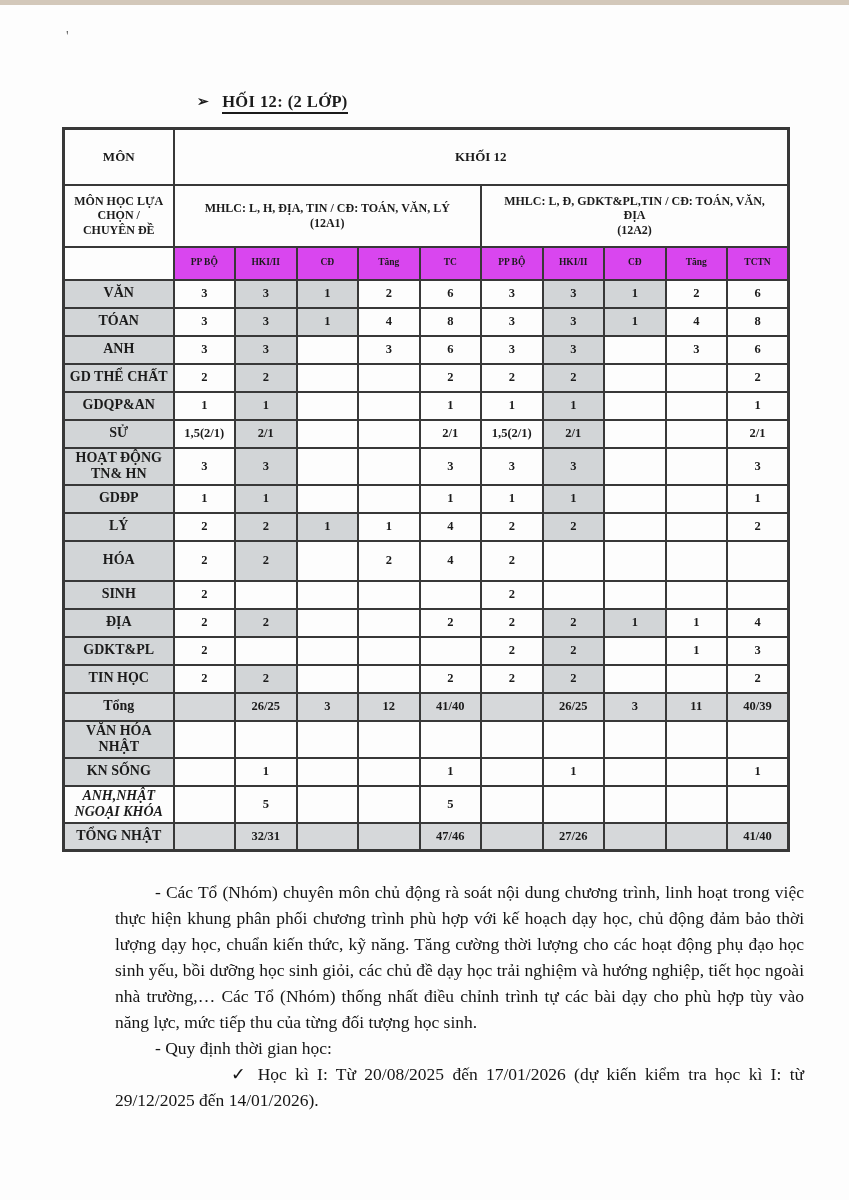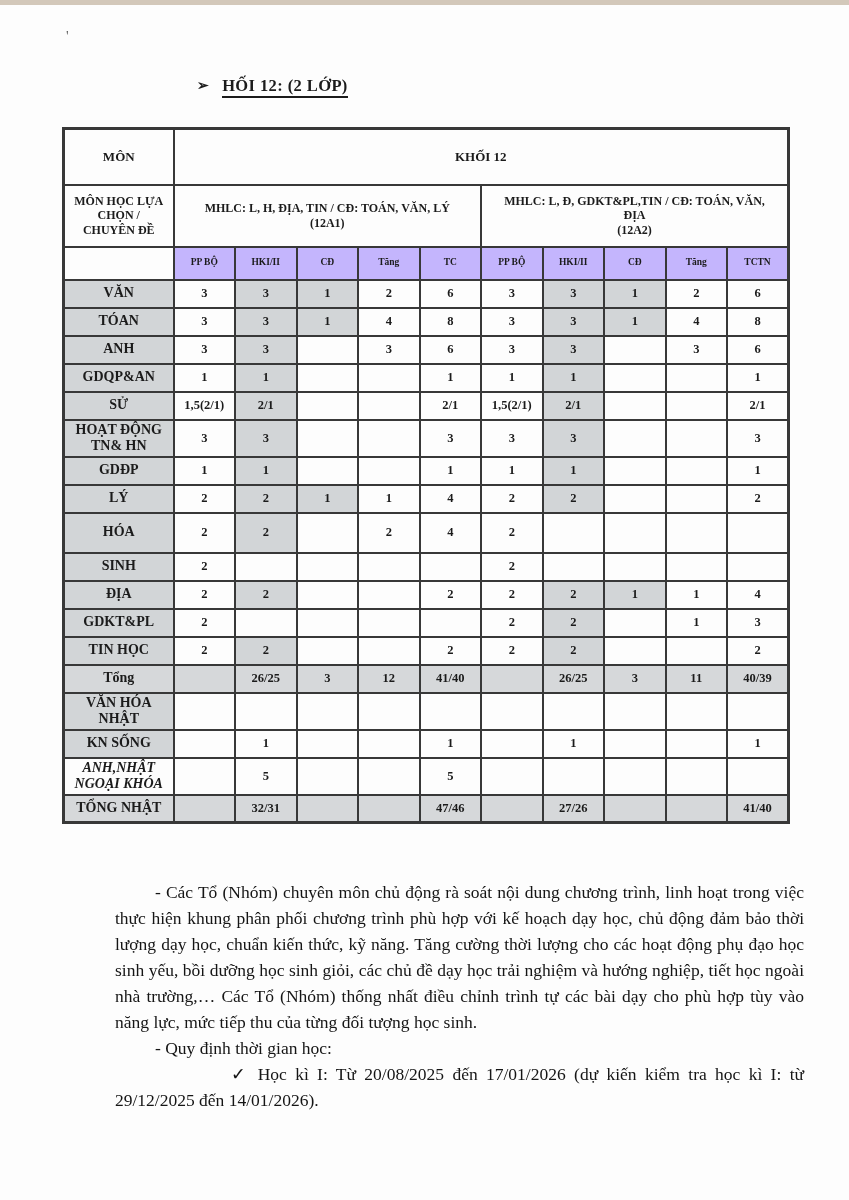--- a/index.html
+++ b/index.html
@@ -4,41 +4,41 @@
 <style>
   html,body{margin:0;padding:0;background:#ffffff;}
   .page{
     position:relative;width:849px;height:1200px;margin:0;
     background:#fdfdfd;color:#1b1b1b;
     font-family:"Liberation Serif","DejaVu Serif",serif;
     overflow:hidden;
   }
   .top-strip{position:absolute;top:0;left:0;width:849px;height:5px;background:var(--strip,#d3c8ba);}
   .speck{position:absolute;left:66px;top:28px;font-size:15px;color:#666;}
-  .doc-title{position:absolute;left:197px;top:76px;font-size:16.5px;font-weight:bold;letter-spacing:.4px;}
+  .doc-title{position:absolute;left:197px;top:92px;font-size:16.5px;font-weight:bold;letter-spacing:.4px;}
   .doc-title .bullet{display:inline-block;margin-right:13px;font-size:14px;transform:translateY(-1px);}
   .doc-title .t{border-bottom:2px solid #1b1b1b;padding-bottom:1px;}
 
   table.sched{
     position:absolute;left:62px;top:127px;width:725px;
     border-collapse:collapse;table-layout:fixed;
     border:3px solid var(--bd,#333);
   }
   table.sched col.c-label{width:110px;}
   table.sched col.c-val{width:61.5px;}
   table.sched td{
     border:2px solid var(--bd,#333);
     text-align:center;vertical-align:middle;
     padding:1px 2px;white-space:pre-line;line-height:1.18;
     overflow:hidden;
   }
   td.corner,td.khoi{font-weight:bold;font-size:13px;}
   td.selector{font-weight:bold;font-size:12px;}
   td.group{font-weight:bold;font-size:12px;}
-  td.sub{font-weight:bold;font-size:9.5px;background:#c4b5fd;}
+  td.sub{font-weight:bold;font-size:9.5px;background:#d946ef;}
   td.lbl{font-weight:bold;font-size:14px;}
   td.v{font-weight:bold;font-size:12.5px;}
   td.g{background:var(--cellgray,#d2d5d7);}
   tr.rowgray td{background:var(--rowgray,#d6d8da);}
   td.it{font-style:italic;}
 
   .bodytext{
     position:absolute;left:115px;top:879px;width:689px;
     font-size:17.5px;line-height:26px;color:#151515;
   }
@@ -134,20 +134,33 @@
           <td class="v"></td>
           <td class="v">3</td>
           <td class="v">6</td>
           <td class="v">3</td>
           <td class="v g">3</td>
           <td class="v"></td>
           <td class="v">3</td>
           <td class="v">6</td>
         </tr>
         <tr style="height: 28px;">
+          <td class="lbl g">GD THỂ CHẤT</td>
+          <td class="v">2</td>
+          <td class="v g">2</td>
+          <td class="v"></td>
+          <td class="v"></td>
+          <td class="v">2</td>
+          <td class="v">2</td>
+          <td class="v g">2</td>
+          <td class="v"></td>
+          <td class="v"></td>
+          <td class="v">2</td>
+        </tr>
+        <tr style="height: 28px;">
           <td class="lbl g">GDQP&amp;AN</td>
           <td class="v">1</td>
           <td class="v g">1</td>
           <td class="v"></td>
           <td class="v"></td>
           <td class="v">1</td>
           <td class="v">1</td>
           <td class="v g">1</td>
           <td class="v"></td>
           <td class="v"></td>

